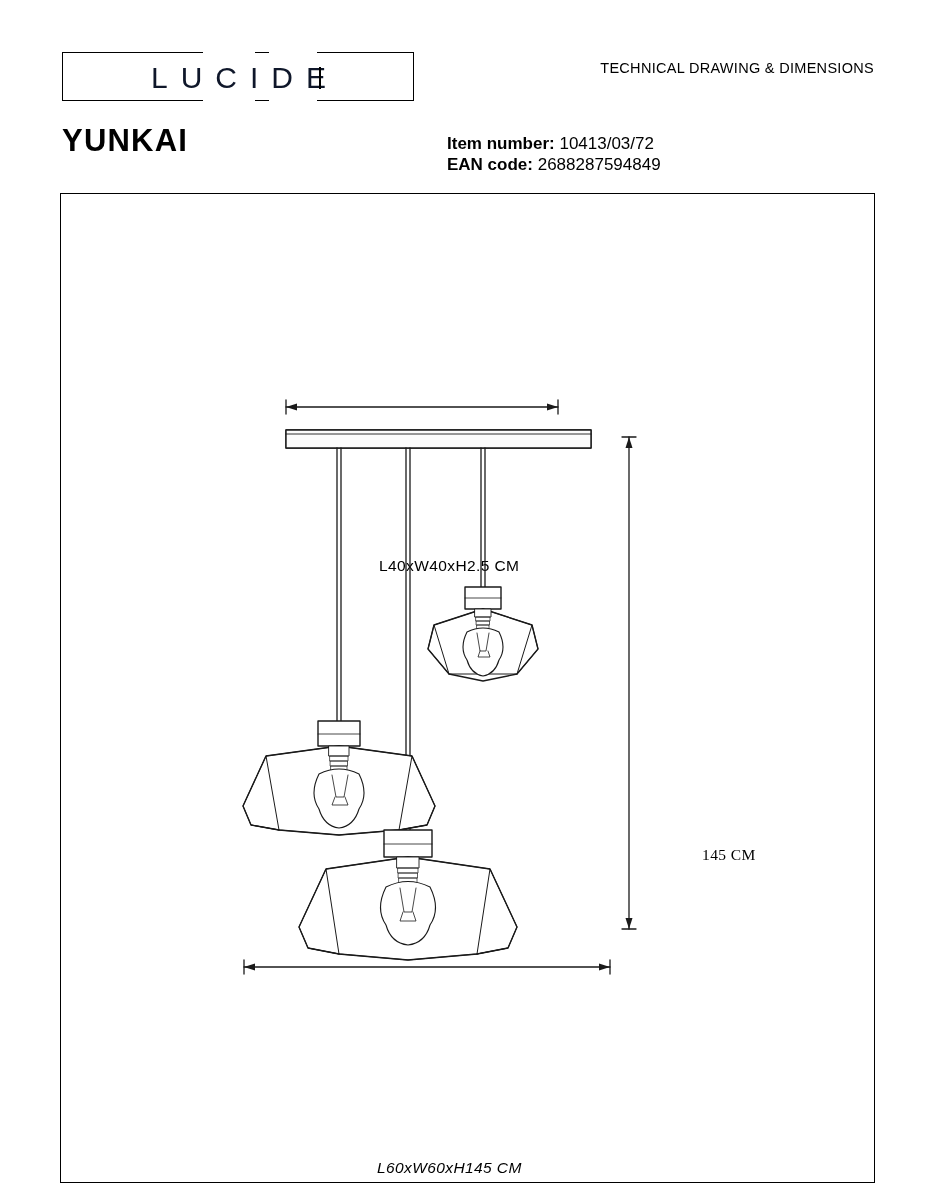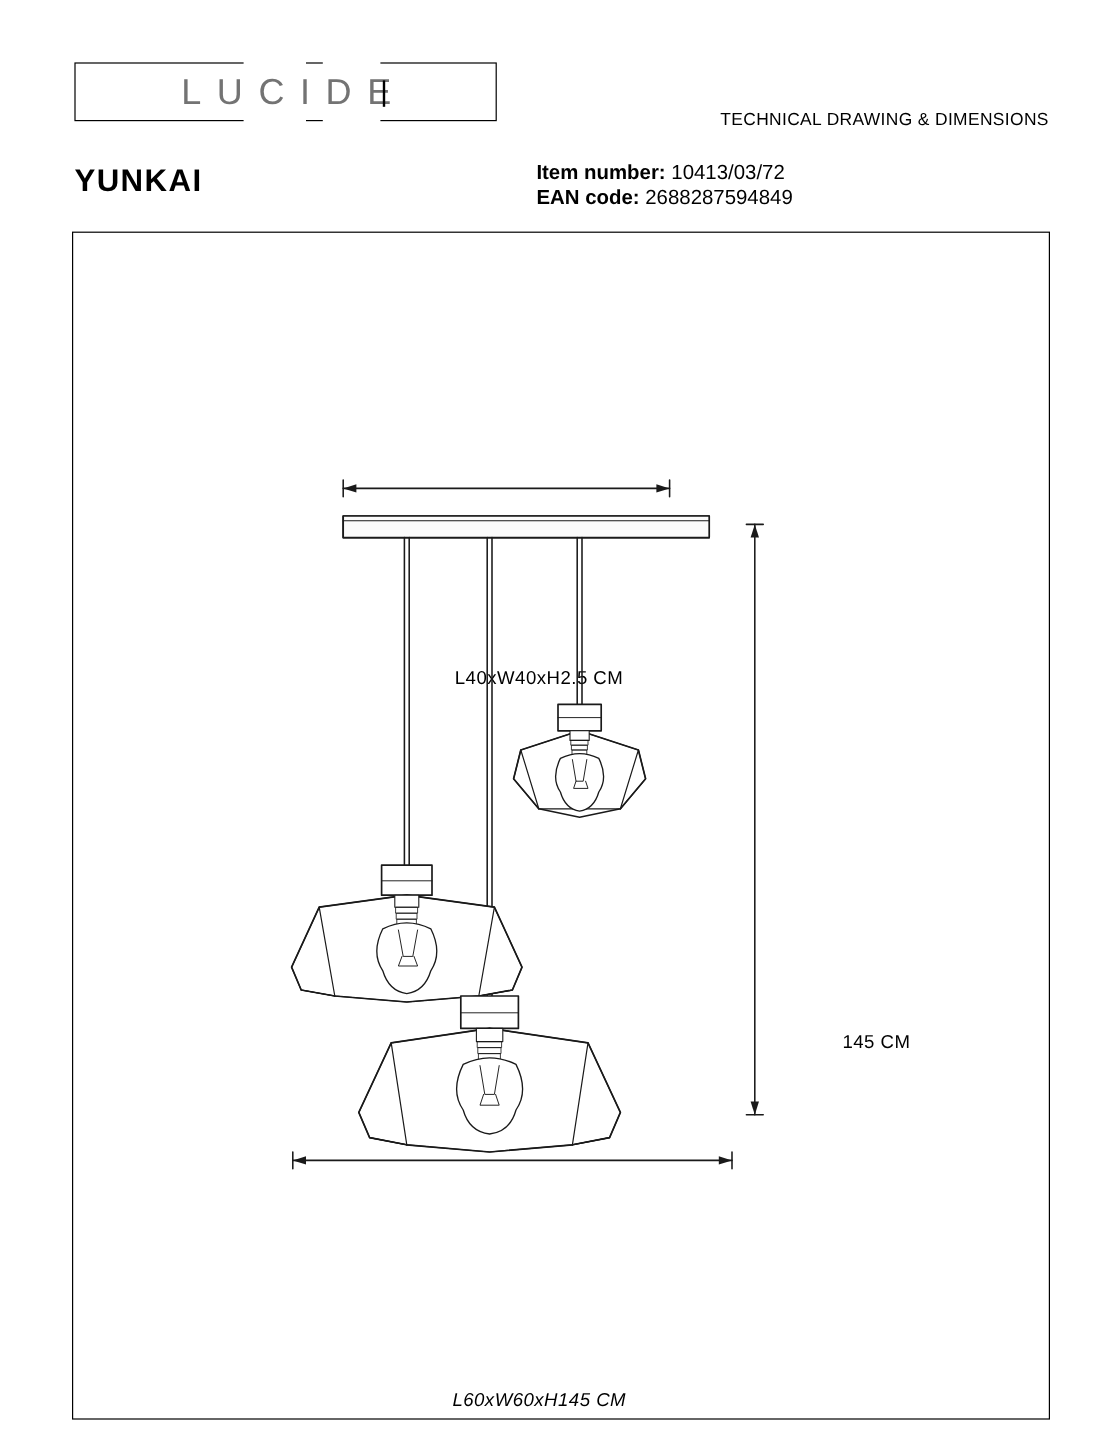--- a/index.html
+++ b/index.html
@@ -38,21 +38,21 @@
     left: 0;
     top: 0;
     width: 352px;
     height: 49px;
     display: flex;
     align-items: center;
     justify-content: center;
     letter-spacing: 13px;
     font-size: 30px;
     font-weight: 400;
-    color: #737373;
+    color: #0f172a;
     box-sizing: border-box;
     padding-left: 12px;
   }
   
   .notch {
     position: absolute;
     background: #ffffff;
     height: 5px;
   }
   .notch.n1 { left: 140px; top: -2px; width: 52px; }
@@ -68,29 +68,28 @@
     height: 22px;
   }
 
   .doc-kicker {
     position: absolute;
     right: 0;
     top: 8px;
     font-size: 14.5px;
     letter-spacing: 0.3px;
     white-space: nowrap;
-    margin-top: 32px;
   }
 
   
   .title {
     position: absolute;
     left: 62px;
-    top: 135px;
-    font-size: 26px;
+    top: 123px;
+    font-size: 31px;
     font-weight: bold;
     letter-spacing: 1.2px;
   }
   .meta {
     position: absolute;
     left: 447px;
     top: 133px;
     font-size: 17px;
     line-height: 21px;
   }
@@ -114,21 +113,21 @@
   .drawing svg { display: block; }
 
   .dim-label {
     position: absolute;
     font-size: 15.5px;
     letter-spacing: 0.4px;
     white-space: nowrap;
   }
   .dim-top   { left: 318px; top: 363px; }
   .dim-bot   { left: 316px; top: 965px; font-style: italic; }
-  .dim-right { left: 641px; top: 666px; }
+  .dim-right { left: 641px; top: 652px; font-family: Liberation Serif, serif; }
 </style>
 </head>
 <body>
 
 <div class="header">
   <div class="logo-box">
     <div class="logo-text">LUCIDE</div>
     <div class="notch n1"></div>
     <div class="notch n2"></div>
     <div class="notch n3"></div>

